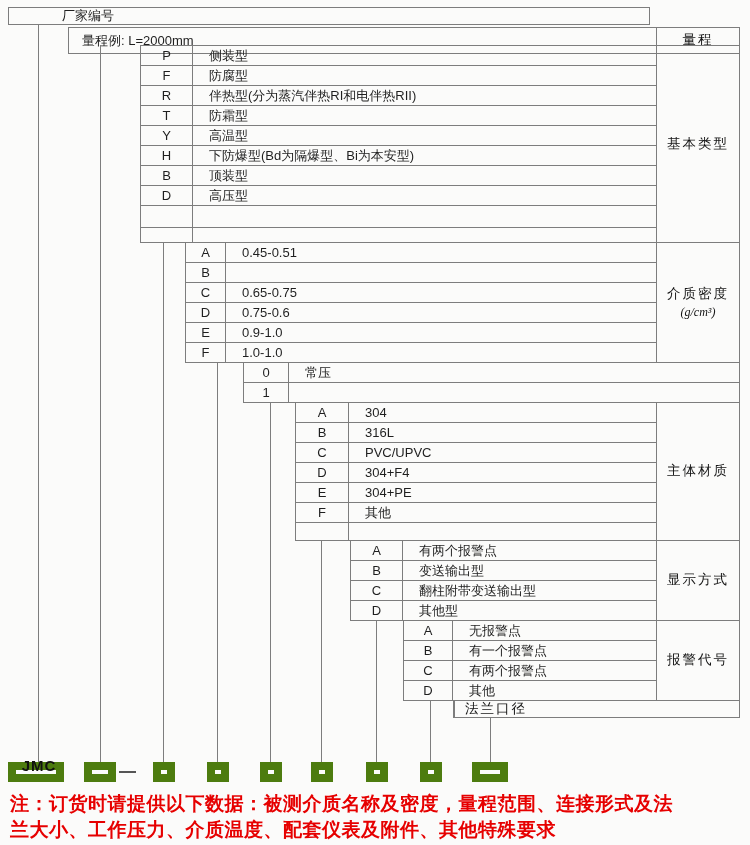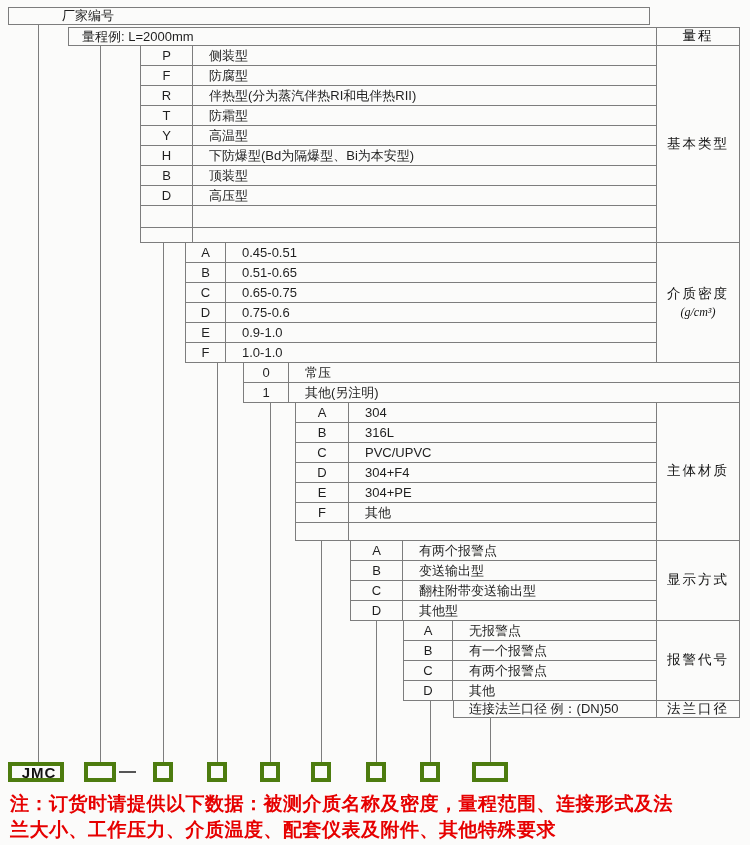--- a/index.html
+++ b/index.html
@@ -20,33 +20,33 @@
   .trow.grow{flex:1;height:auto;border-bottom:none;}
   .tcode{border-right:1px solid #7d7d7d;display:flex;align-items:center;justify-content:center;font-size:13px;box-sizing:border-box;}
   .tdesc{flex:1;display:flex;align-items:center;padding-left:16px;font-size:13px;white-space:nowrap;overflow:hidden;}
   .tlabel{width:82px;border-left:1px solid #7d7d7d;display:flex;flex-direction:column;align-items:center;justify-content:center;
           font-family:"Liberation Serif","DejaVu Serif",serif;font-size:13.5px;color:#141414;letter-spacing:2px;line-height:1.4;text-align:center;}
   .tlabel .unit{letter-spacing:0;font-size:12px;font-style:italic;}
   
   .vline{width:1px;background:#7d7d7d;}
   .hdash{height:2px;background:#555;}
   
-  .cbox{border:4px solid #4d7c0f;background:transparent;display:flex;align-items:center;justify-content:center;padding-left:6px;}
+  .cbox{border:8px solid #4d7c0f;background:transparent;display:flex;align-items:flex-end;justify-content:center;padding-left:6px;}
   .cbox.jmc{font-weight:bold;font-size:15px;color:#111;letter-spacing:1px;}
   
   .note{color:#e60000;font-weight:bold;font-size:19px;line-height:26px;letter-spacing:0.5px;}
 </style>
 </head>
 <body>
 
 <div class="abs obox" style="left:8px;top:7px;width:642px;height:18px;">
   <span style="padding-left:53px;">厂家编号</span>
 </div>
 
-<div class="abs sec" style="left:68px;top:27px;width:672px;height:19px;">
+<div class="abs sec" style="left:68px;top:27px;width:672px;height:27px;">
   <div class="sec-body" style="justify-content:center;">
     <div style="font-size:13px;padding-left:13px;">量程例: L=2000mm</div>
   </div>
   <div class="tlabel">
     <span>量程</span>
   </div>
 </div>
 
 <div class="abs sec" style="left:140px;top:45px;width:600px;height:198px;">
   <div class="sec-body">
@@ -97,21 +97,20 @@
 </div>
 
 <div class="abs sec" style="left:185px;top:242px;width:555px;height:121px;">
   <div class="sec-body">
     <div class="trow">
       <div class="tcode" style="width:40px;">A</div>
       <div class="tdesc">0.45-0.51</div>
     </div>
     <div class="trow">
       <div class="tcode" style="width:40px;">B</div>
-      <div class="tdesc">0.51-0.65</div>
     </div>
     <div class="trow">
       <div class="tcode" style="width:40px;">C</div>
       <div class="tdesc">0.65-0.75</div>
     </div>
     <div class="trow">
       <div class="tcode" style="width:40px;">D</div>
       <div class="tdesc">0.75-0.6</div>
     </div>
     <div class="trow">
@@ -130,21 +129,20 @@
 </div>
 
 <div class="abs sec" style="left:243px;top:362px;width:497px;height:41px;">
   <div class="sec-body">
     <div class="trow">
       <div class="tcode" style="width:45px;">0</div>
       <div class="tdesc">常压</div>
     </div>
     <div class="trow grow">
       <div class="tcode" style="width:45px;">1</div>
-      <div class="tdesc">其他(另注明)</div>
     </div>
   </div>
 </div>
 
 <div class="abs sec" style="left:295px;top:402px;width:445px;height:139px;">
   <div class="sec-body">
     <div class="trow">
       <div class="tcode" style="width:53px;">A</div>
       <div class="tdesc">304</div>
     </div>
@@ -220,23 +218,20 @@
       <div class="tcode" style="width:49px;">D</div>
       <div class="tdesc">其他</div>
     </div>
   </div>
   <div class="tlabel">
     <span>报警代号</span>
   </div>
 </div>
 
 <div class="abs sec" style="left:453px;top:700px;width:287px;height:18px;">
-  <div class="sec-body" style="justify-content:center;">
-    <div style="font-size:13px;padding-left:15px;white-space:nowrap;">连接法兰口径 例：(DN)50</div>
-  </div>
   <div class="tlabel">
     <span>法兰口径</span>
   </div>
 </div>
 
 <div class="abs vline" style="left:38px;top:24px;height:738px;"></div>
 <div class="abs vline" style="left:100px;top:45px;height:717px;"></div>
 <div class="abs vline" style="left:163px;top:242px;height:520px;"></div>
 <div class="abs vline" style="left:217px;top:362px;height:400px;"></div>
 <div class="abs vline" style="left:270px;top:402px;height:360px;"></div>

